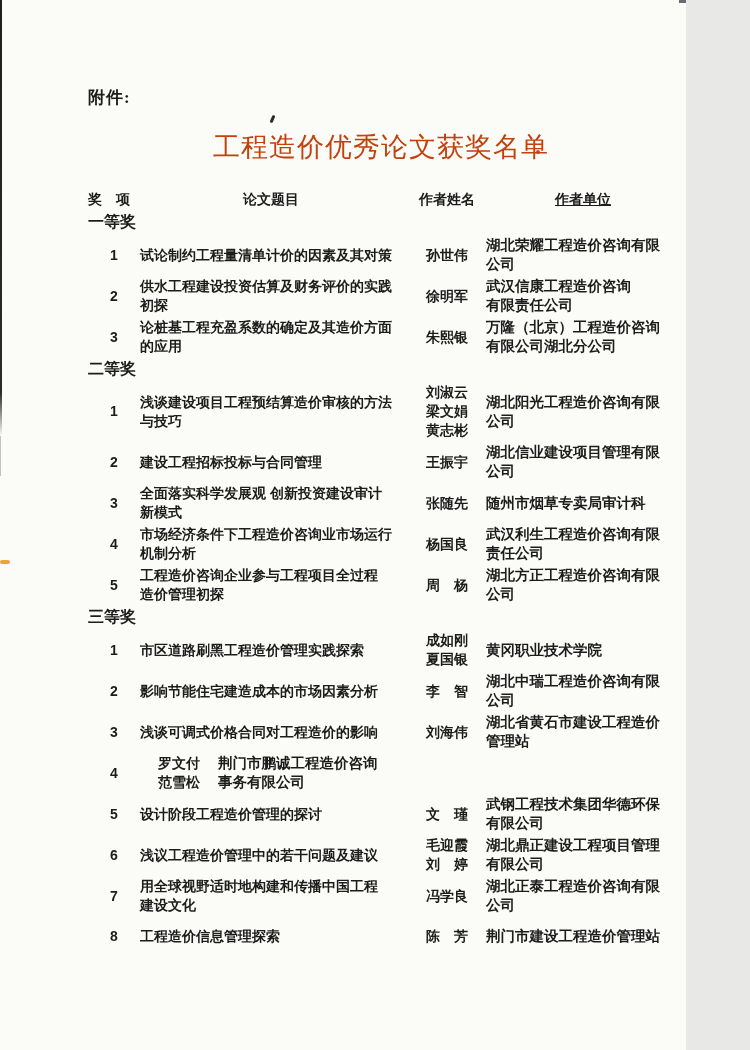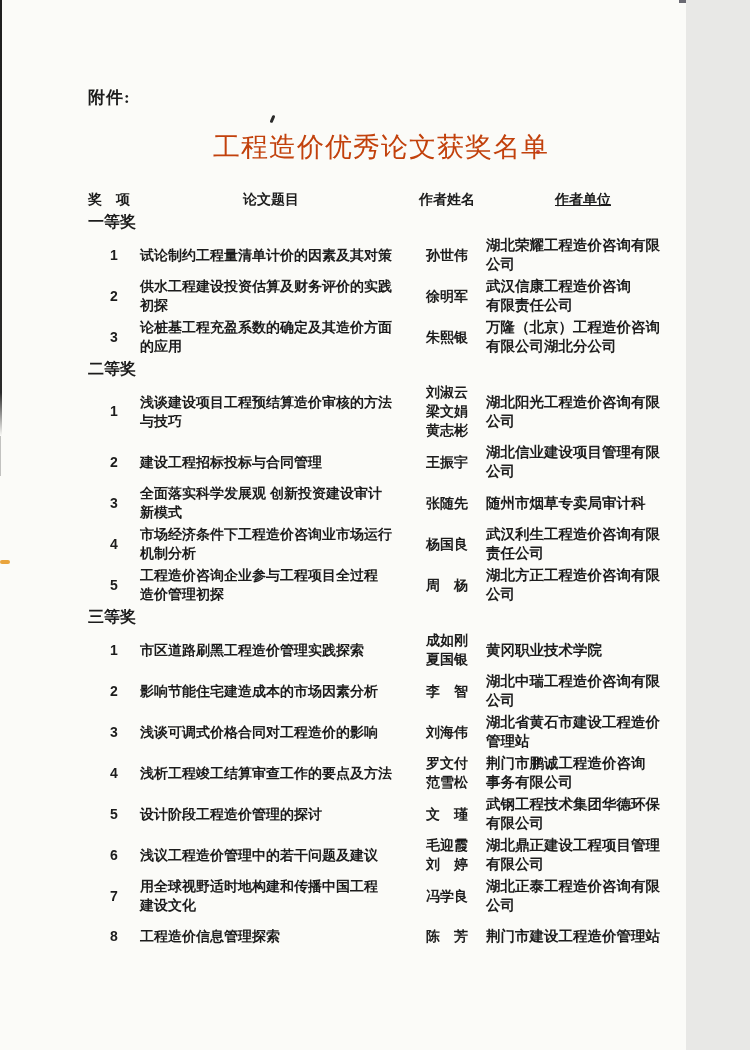--- a/index.html
+++ b/index.html
@@ -163,21 +163,20 @@
       </div>
       <div class="row">
         <div class="c-no">3</div>
         <div class="c-title">浅谈可调式价格合同对工程造价的影响</div>
         <div class="c-author">刘海伟</div>
         <div class="c-org">湖北省黄石市建设工程造价
 管理站</div>
       </div>
       <div class="row">
         <div class="c-no">4</div>
-        <div class="c-title">浅析工程竣工结算审查工作的要点及方法</div>
         <div class="c-author">罗文付
 范雪松</div>
         <div class="c-org">荆门市鹏诚工程造价咨询
 事务有限公司</div>
       </div>
       <div class="row">
         <div class="c-no">5</div>
         <div class="c-title">设计阶段工程造价管理的探讨</div>
         <div class="c-author">文　瑾</div>
         <div class="c-org">武钢工程技术集团华德环保

